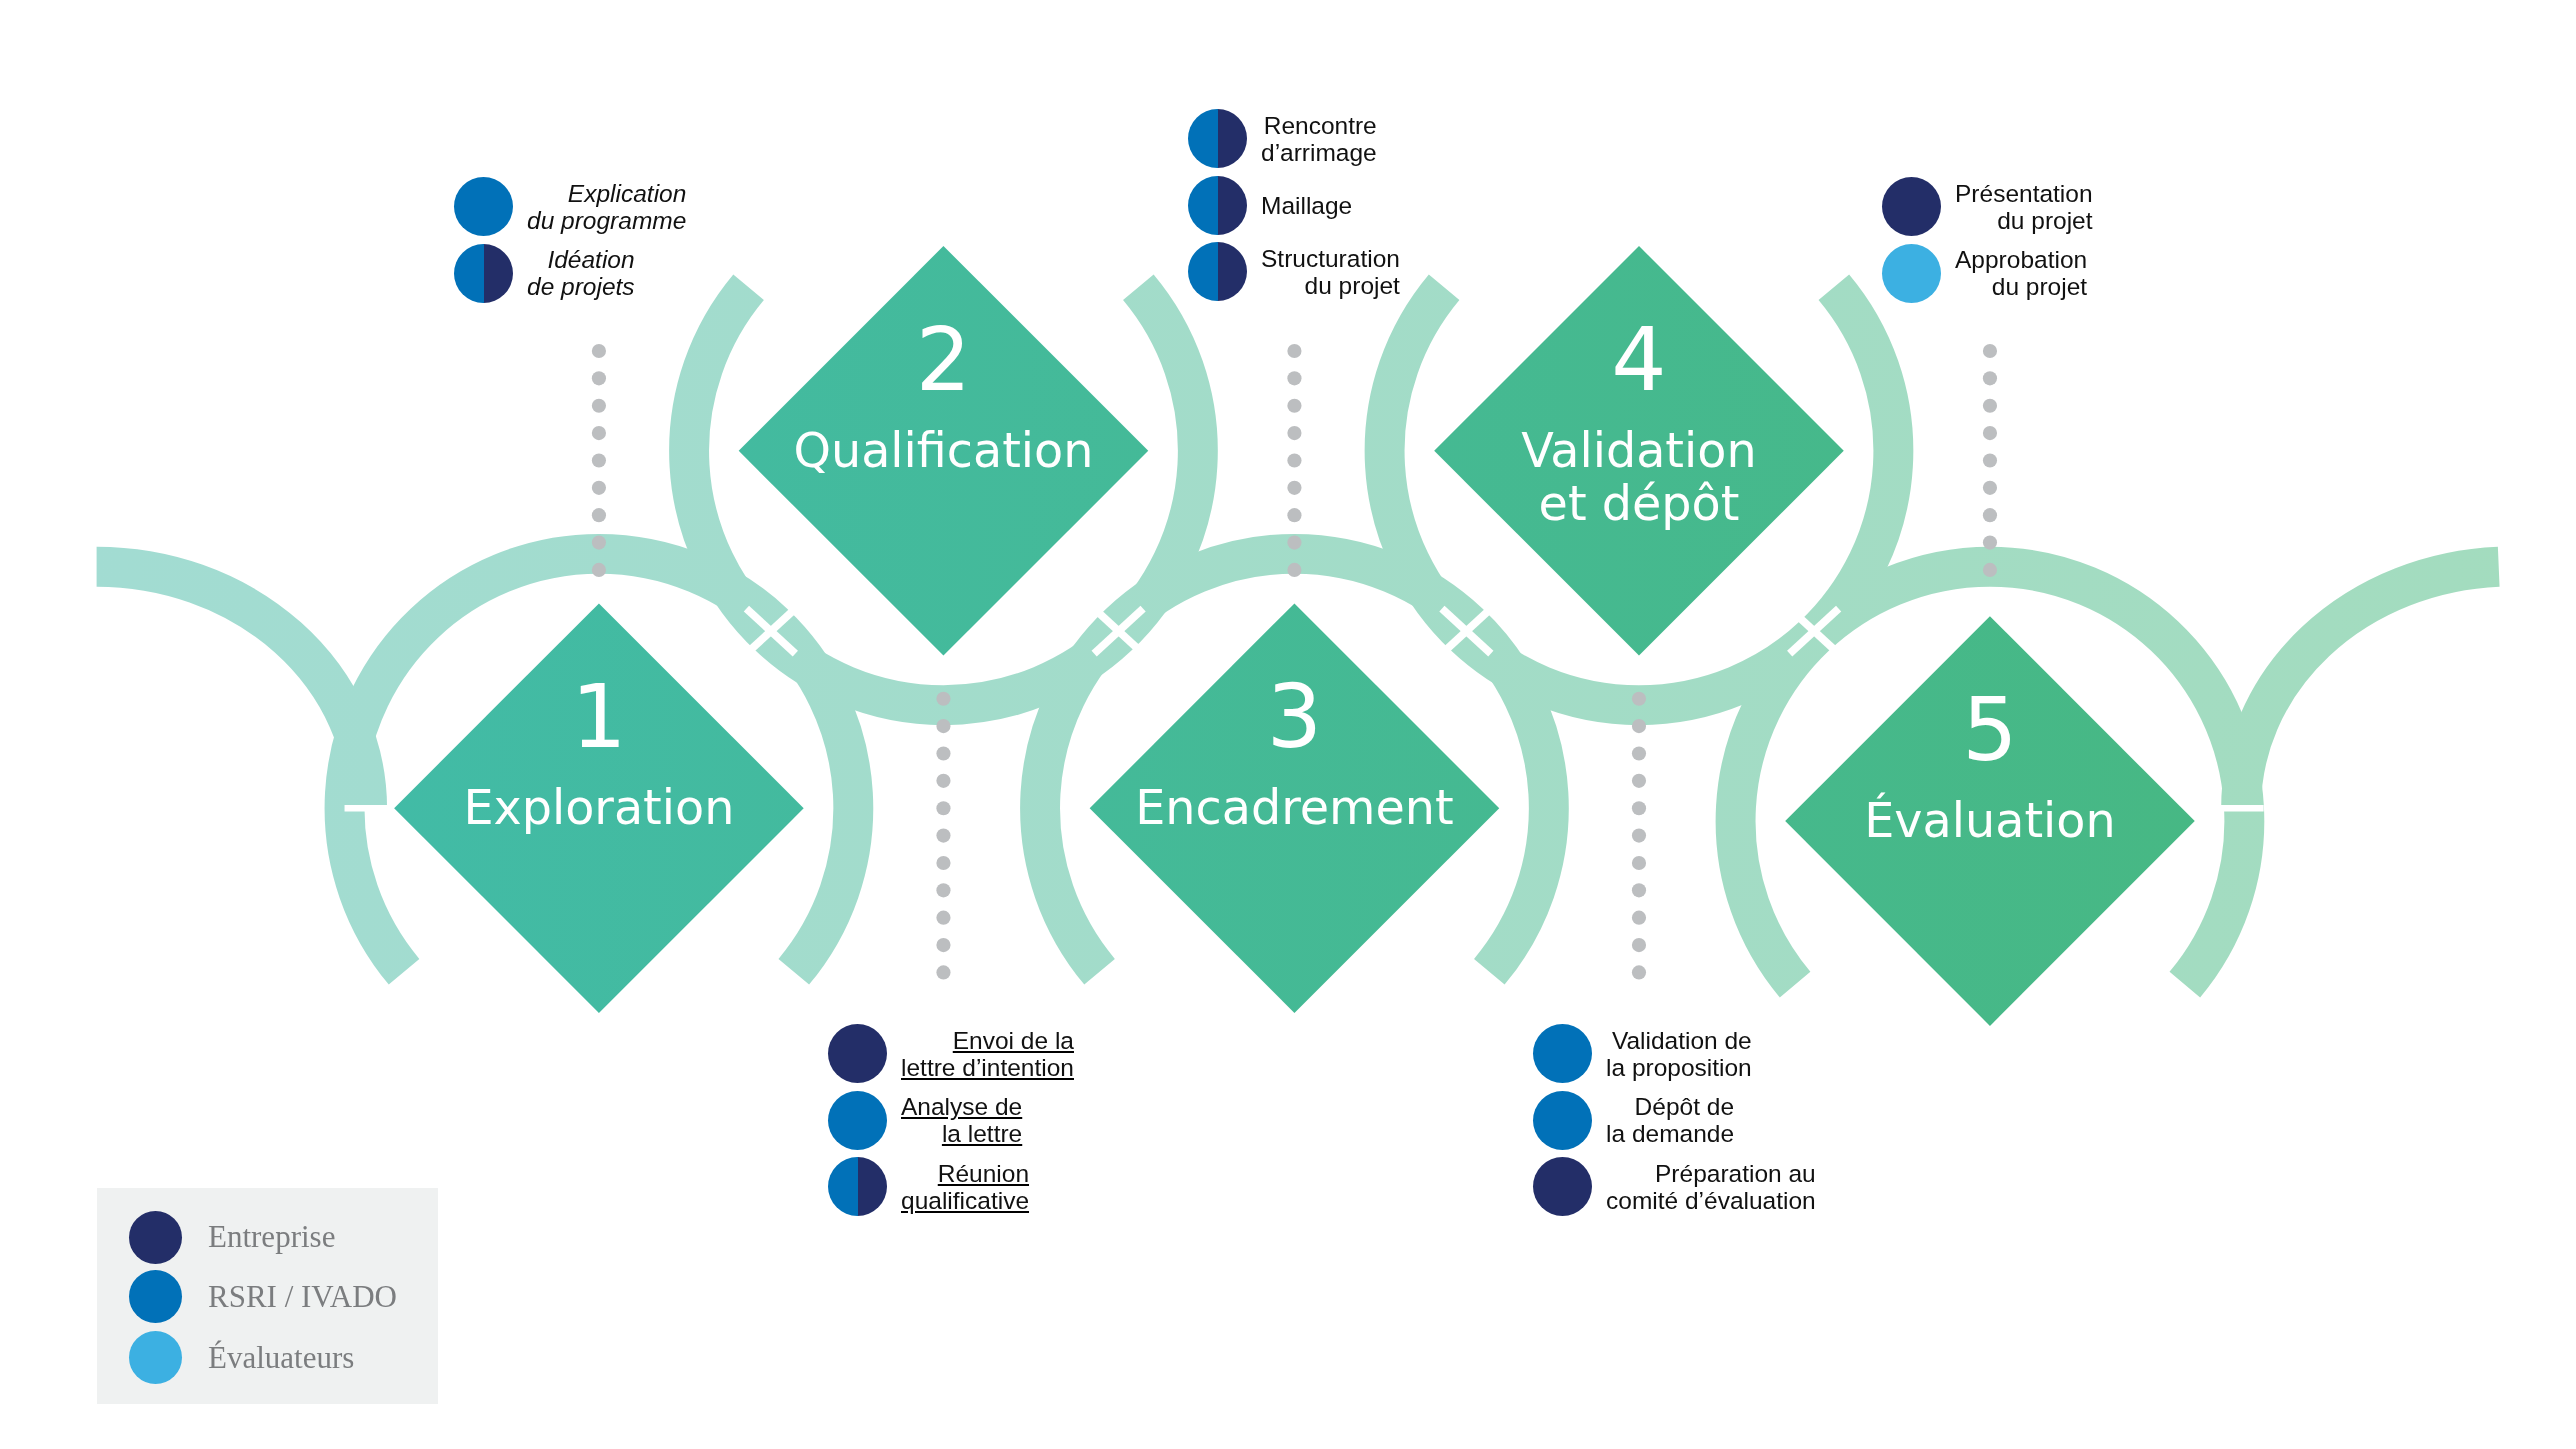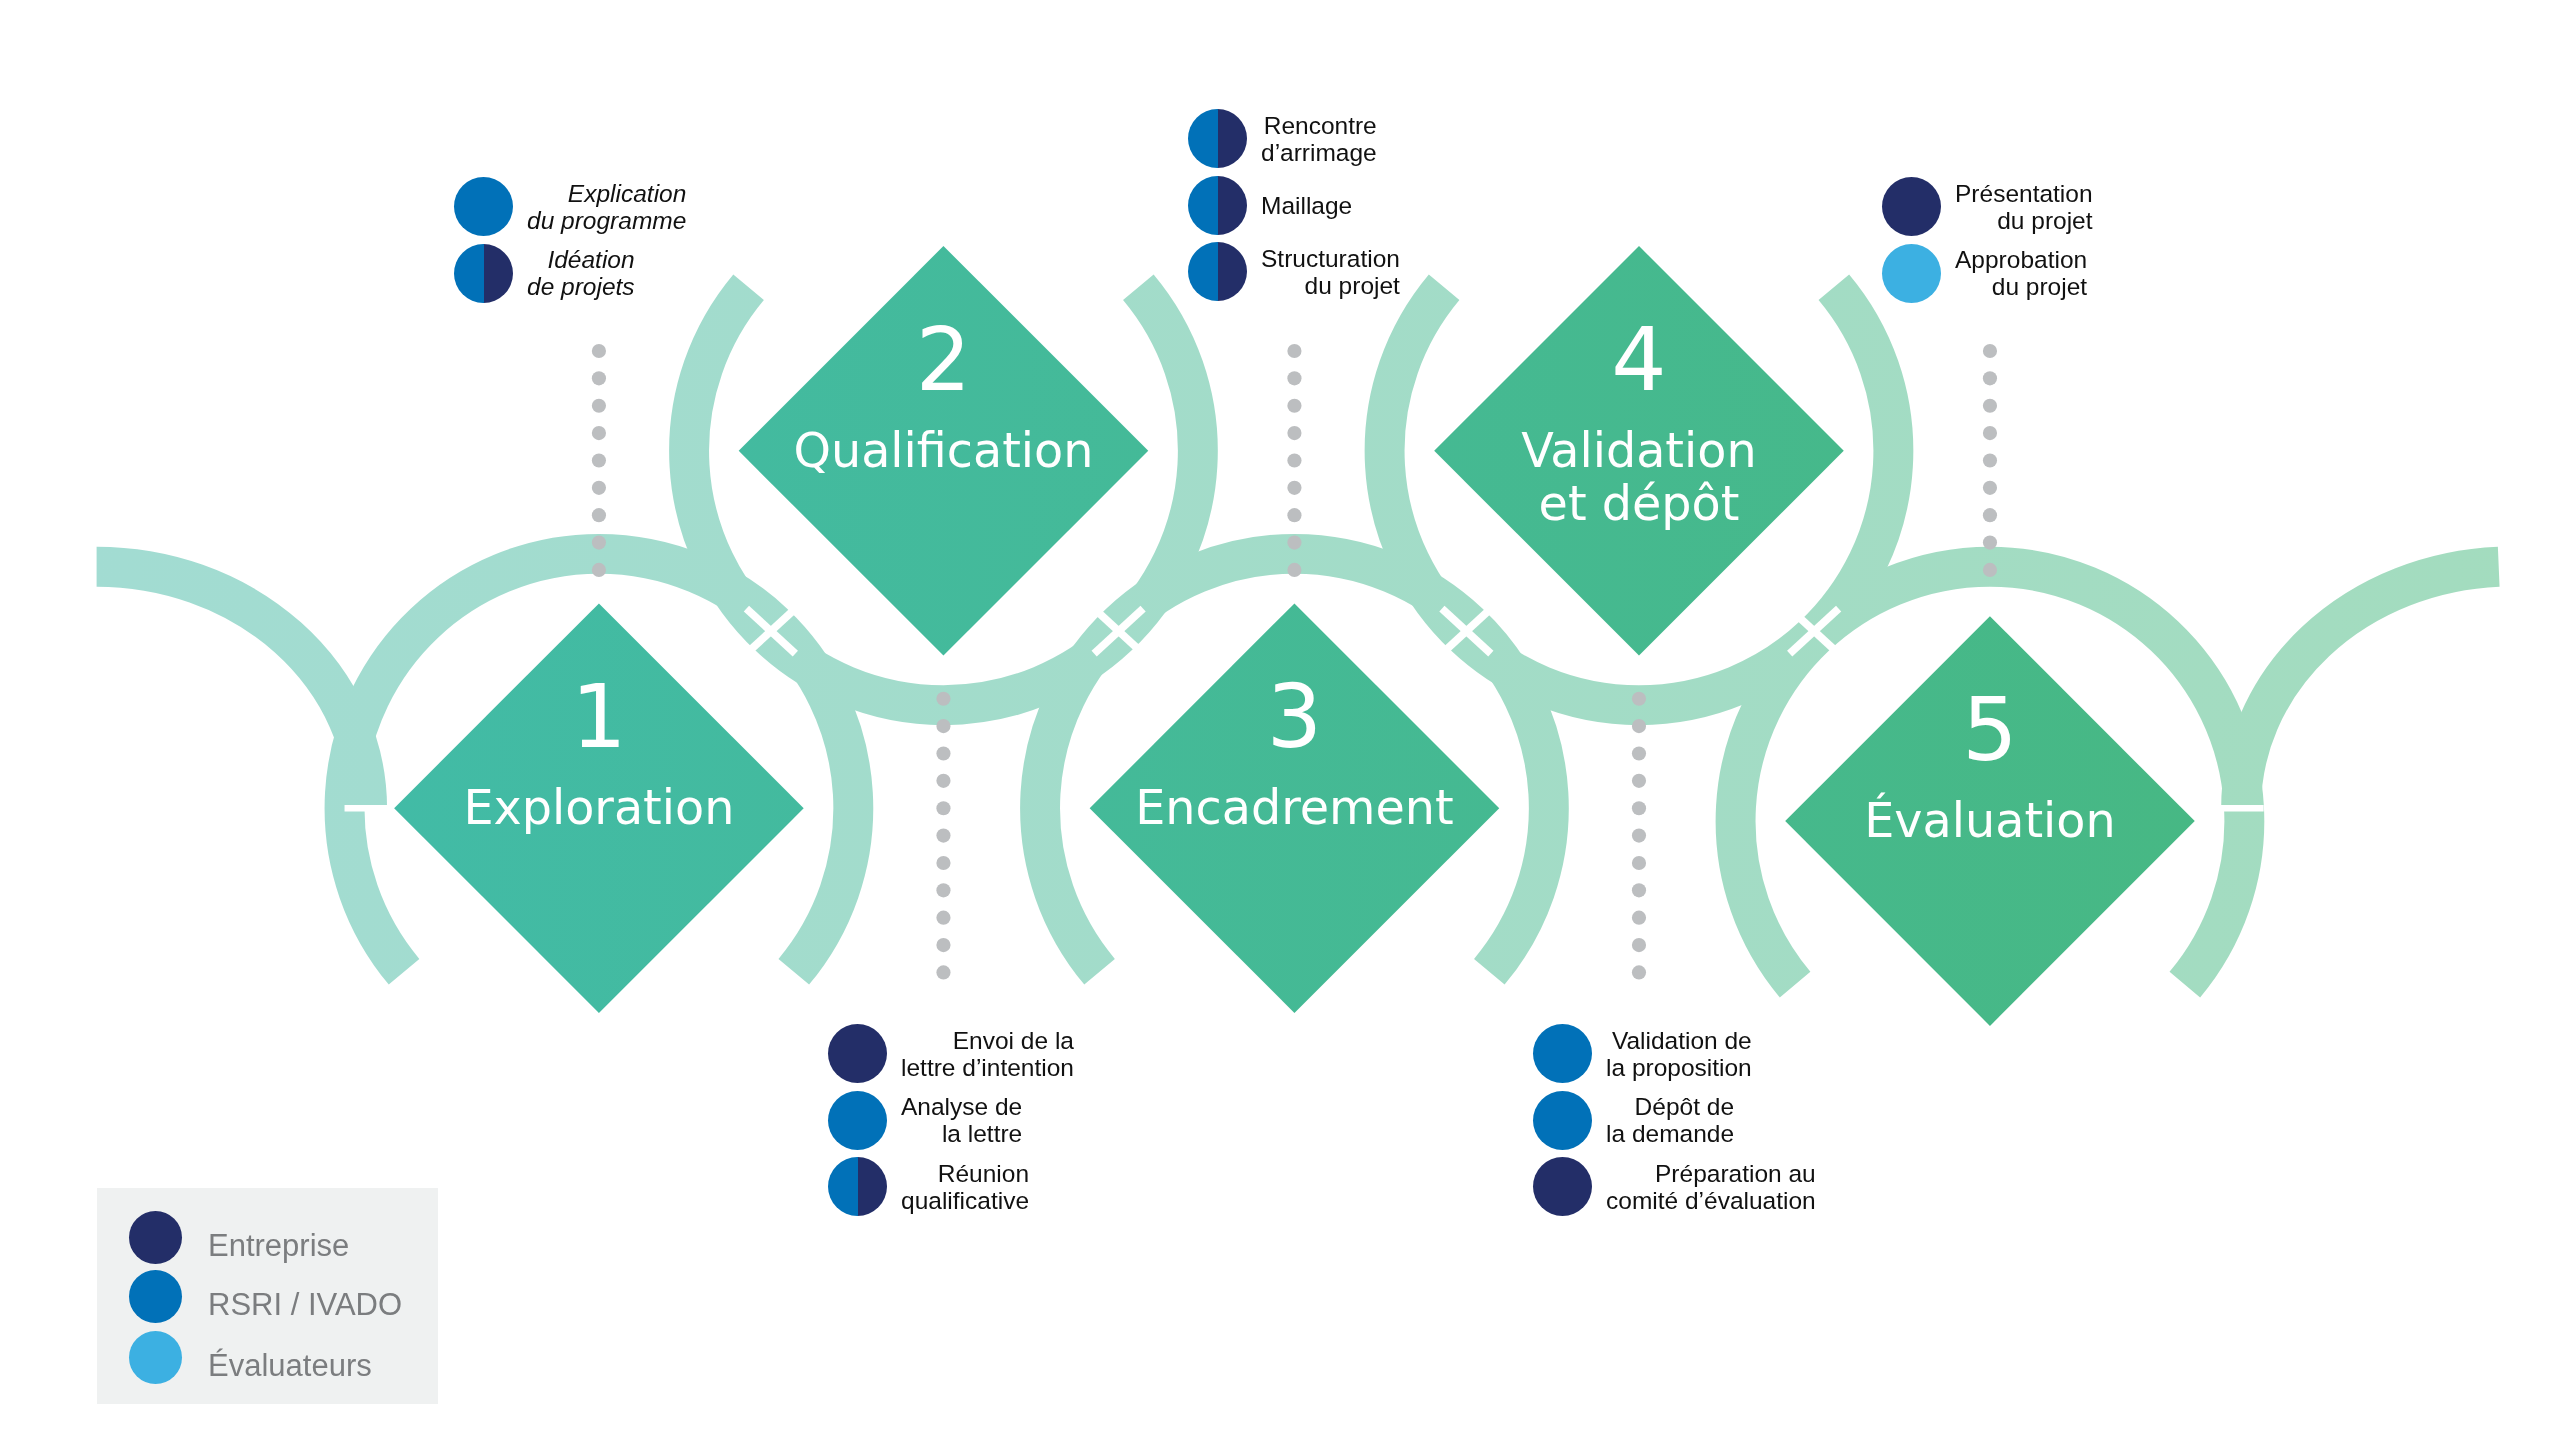--- a/index.html
+++ b/index.html
@@ -9,21 +9,21 @@
   .diamond-num { font-family: "DejaVu Sans", sans-serif; font-size: 135px; fill: #ffffff; font-weight: 400; }
   .diamond-label { font-family: "DejaVu Sans", sans-serif; font-size: 74px; fill: #ffffff; }
   .task-group { position: absolute; text-align: right; }
   .task { display: flex; align-items: center; margin-bottom: 7.7px; height: 59px; }
   .dot { width: 59px; height: 59px; border-radius: 50%; flex: 0 0 59px; margin-right: 14px; overflow: hidden; position: relative; }
   .dot .half { position: absolute; top: 0; width: 50%; height: 100%; }
   .dot .half.left { left: 0; }
   .dot .half.right { right: 0; }
   .task-text { font-size: 24.5px; line-height: 27px; color: #111111; white-space: pre-line; }
   .legend { position: absolute; left: 97px; top: 1188px; width: 341px; height: 216px; background: #eff1f1; }
-  .legend-item { position: absolute; left: 32px; display: flex; align-items: flex-end; }
+  .legend-item { position: absolute; left: 32px; display: flex; align-items: center; font-family: Liberation Serif, serif; }
   .legend-dot { width: 53px; height: 53px; border-radius: 50%; margin-right: 26px; }
   .legend-text { font-size: 31px; color: #7b7d7f; }
 </style>
 </head>
 <body>
 
 <svg id="diagram" viewBox="0 0 4000 2250" xmlns="http://www.w3.org/2000/svg">
   <defs>
     <linearGradient id="pathGrad" x1="0" y1="0" x2="4000" y2="0" gradientUnits="userSpaceOnUse">
       <stop offset="0" id="pg0" stop-color="#a2dcd3"></stop>
@@ -153,21 +153,21 @@
       </div>
       <div class="task">
         <div class="dot">
           <div class="half left" style="background: rgb(1, 113, 184);"></div>
           <div class="half right" style="background: rgb(35, 46, 104);"></div>
         </div>
         <div class="task-text">Idéation
 de projets</div>
       </div>
     </div>
-    <div class="task-group" style="left: 828px; top: 1024px;">
+    <div class="task-group" style="left: 828px; top: 1024px; text-decoration: underline;">
       <div class="task">
         <div class="dot" style="background: rgb(35, 46, 104);"></div>
         <div class="task-text">Envoi de la
 lettre d’intention</div>
       </div>
       <div class="task">
         <div class="dot" style="background: rgb(1, 113, 184);"></div>
         <div class="task-text">Analyse de
 la lettre</div>
       </div>

